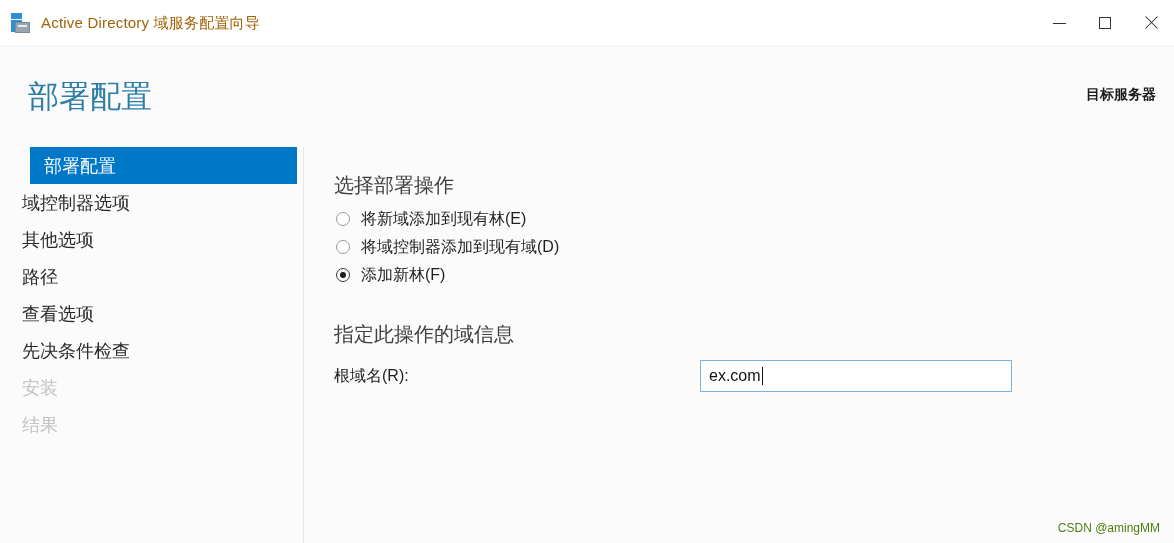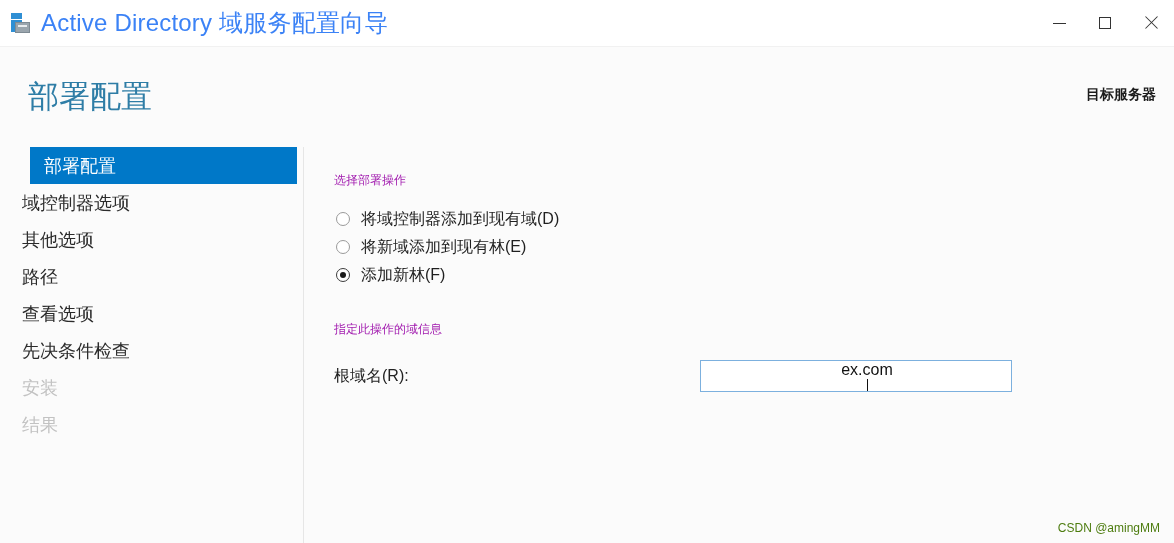--- a/index.html
+++ b/index.html
@@ -52,22 +52,22 @@
     border: 1px solid #7e8a93;
     box-sizing: border-box;
   }
   .title-icon .srv-front-bar {
     position: absolute;
     left: 10px; top: 14px;
     width: 9px; height: 2px;
     background: #e8ecef;
   }
   .title-text {
-    font-size: 24px;
-    color: #3b82f6;
+    font-size: 15px;
+    color: #a16207;
     letter-spacing: 0.2px;
     white-space: nowrap;
   }
   .win-controls {
     position: absolute;
     right: 0; top: 0;
     height: 46px;
     display: flex;
     align-items: center;
   }
@@ -174,22 +174,22 @@
   }
 
   
   .main {
     position: absolute;
     left: 304px; top: 0;
     right: 0; bottom: 0;
   }
   .section-label {
     position: absolute;
-    font-size: 12px;
-    color: #a21caf;
+    font-size: 20px;
+    color: #404040;
     white-space: nowrap;
   }
   #lbl-operation { left: 30px; top: 25px; }
   #lbl-domain-info { left: 30px; top: 174px; }
 
   .radio-group {
     position: absolute;
     left: 32px;
     top: 58px;
   }
@@ -246,22 +246,21 @@
     position: absolute;
     left: 366px;
     top: 0;
     width: 312px;
     height: 32px;
     border: 1px solid #7cb0de;
     background: #ffffff;
     box-sizing: border-box;
     display: flex;
     align-items: center;
-    padding-left: 22px;
-    flex-direction: column;
+    padding-left: 8px;
   }
   .text-input .value {
     font-size: 16px;
     color: #111;
     white-space: nowrap;
   }
   .caret {
     display: inline-block;
     width: 1px;
     height: 18px;
@@ -340,25 +339,25 @@
       <span>结果</span>
     </div>
   </div>
 
   <div class="main">
     <div class="section-label" id="lbl-operation">选择部署操作</div>
 
     <div class="radio-group">
       <div class="radio-row">
         <span class="radio-mark"></span>
-        <span class="radio-label">将域控制器添加到现有域(D)</span>
+        <span class="radio-label">将新域添加到现有林(E)</span>
       </div>
       <div class="radio-row">
         <span class="radio-mark"></span>
-        <span class="radio-label">将新域添加到现有林(E)</span>
+        <span class="radio-label">将域控制器添加到现有域(D)</span>
       </div>
       <div class="radio-row checked">
         <span class="radio-mark"></span>
         <span class="radio-label">添加新林(F)</span>
       </div>
     </div>
 
     <div class="section-label" id="lbl-domain-info">指定此操作的域信息</div>
 
     <div class="field-row">

